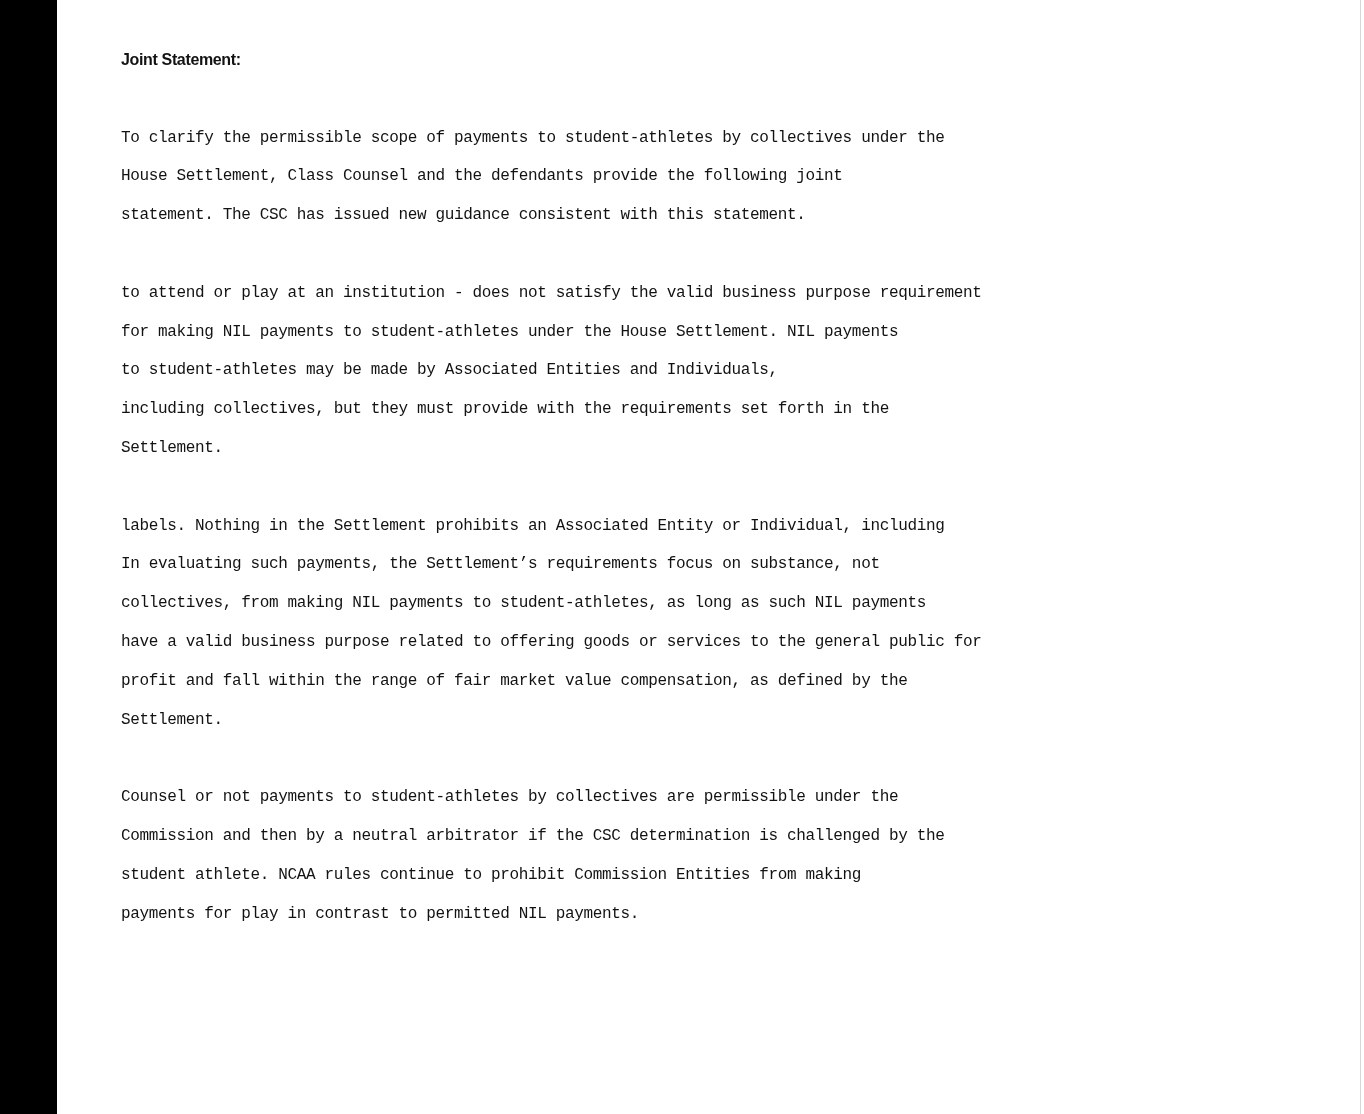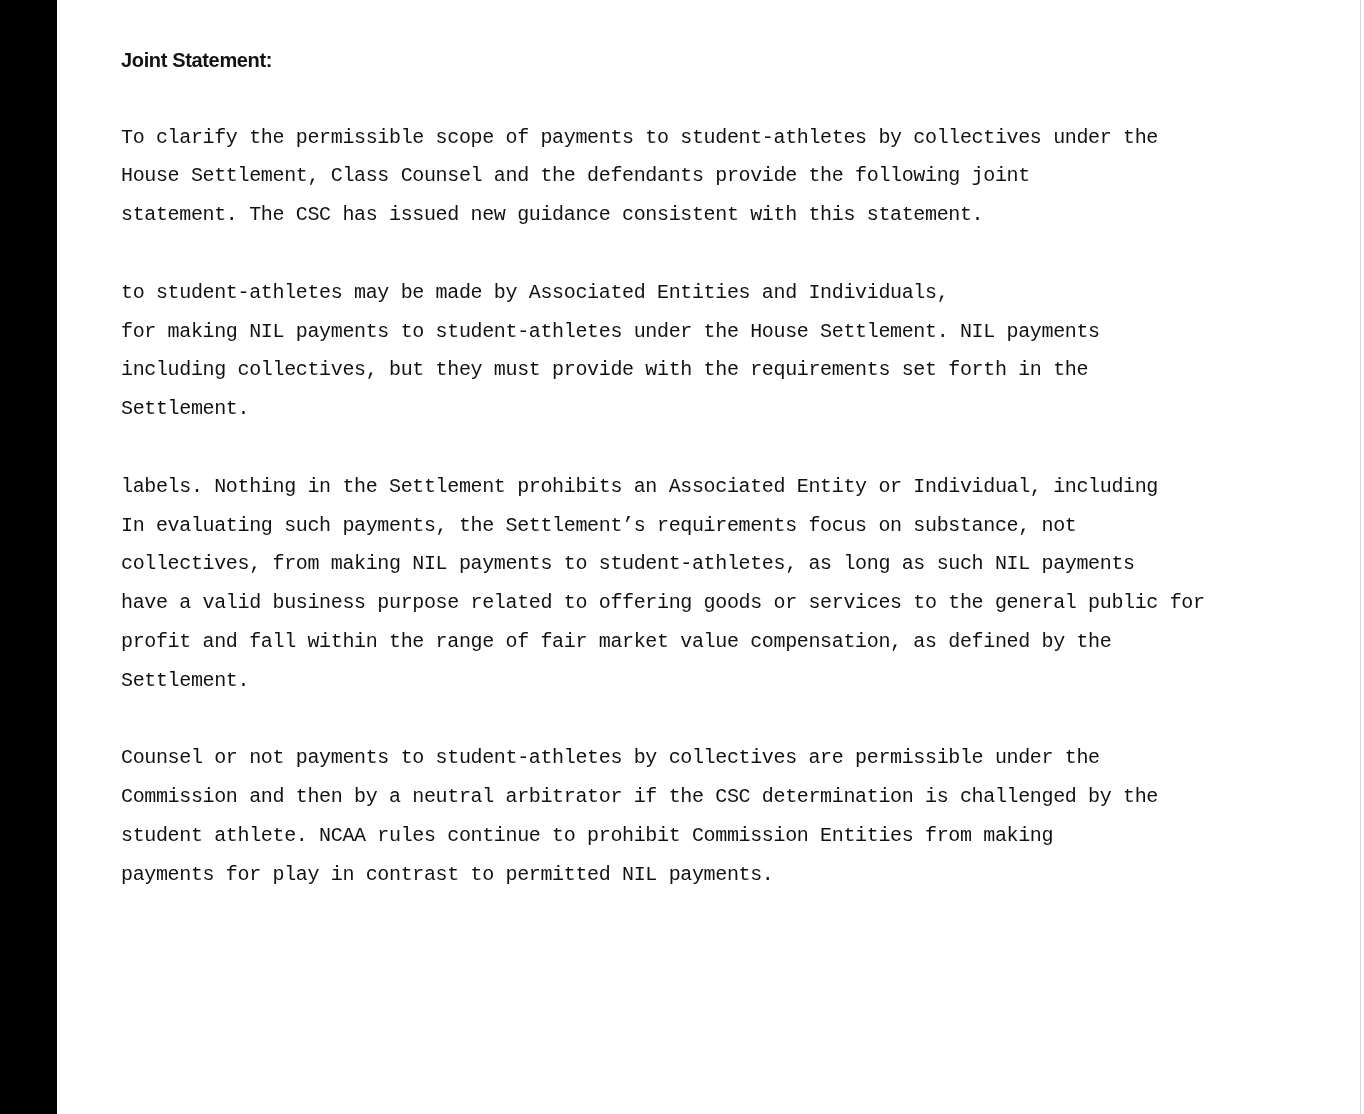--- a/index.html
+++ b/index.html
@@ -29,21 +29,21 @@
     width: 1px;
     height: 1114px;
     background: #d8d8d8;
   }
   .content {
     position: absolute;
     left: 121px;
     top: 41px;
     width: 1190px;
     color: #121212;
-    font-size: 20px;
+    font-size: 16px;
     line-height: 38.8px;
     letter-spacing: -0.35px;
   }
   .heading {
     font-weight: bold;
     margin: 0;
   }
   .para {
     margin: 38.8px 0 0 0;
     font-family: Liberation Mono, monospace;
@@ -62,22 +62,23 @@
 
   <div class="heading">Joint Statement:</div>
 
   <div class="para">
     <div class="line">To clarify the permissible scope of payments to student-athletes by collectives under the</div>
     <div class="line">House Settlement, Class Counsel and the defendants provide the following joint</div>
     <div class="line">statement. The CSC has issued new guidance consistent with this statement.</div>
   </div>
 
   <div class="para">
+    <div class="line">to attend or play at an institution - does not satisfy the valid business purpose requirement</div>
+    <div class="line">for making NIL payments to student-athletes under the House Settlement. NIL payments</div>
     <div class="line">to student-athletes may be made by Associated Entities and Individuals,</div>
-    <div class="line">for making NIL payments to student-athletes under the House Settlement. NIL payments</div>
     <div class="line">including collectives, but they must provide with the requirements set forth in the</div>
     <div class="line">Settlement.</div>
   </div>
 
   <div class="para">
     <div class="line">labels. Nothing in the Settlement prohibits an Associated Entity or Individual, including</div>
     <div class="line">In evaluating such payments, the Settlement’s requirements focus on substance, not</div>
     <div class="line">collectives, from making NIL payments to student-athletes, as long as such NIL payments</div>
     <div class="line">have a valid business purpose related to offering goods or services to the general public for</div>
     <div class="line">profit and fall within the range of fair market value compensation, as defined by the</div>

